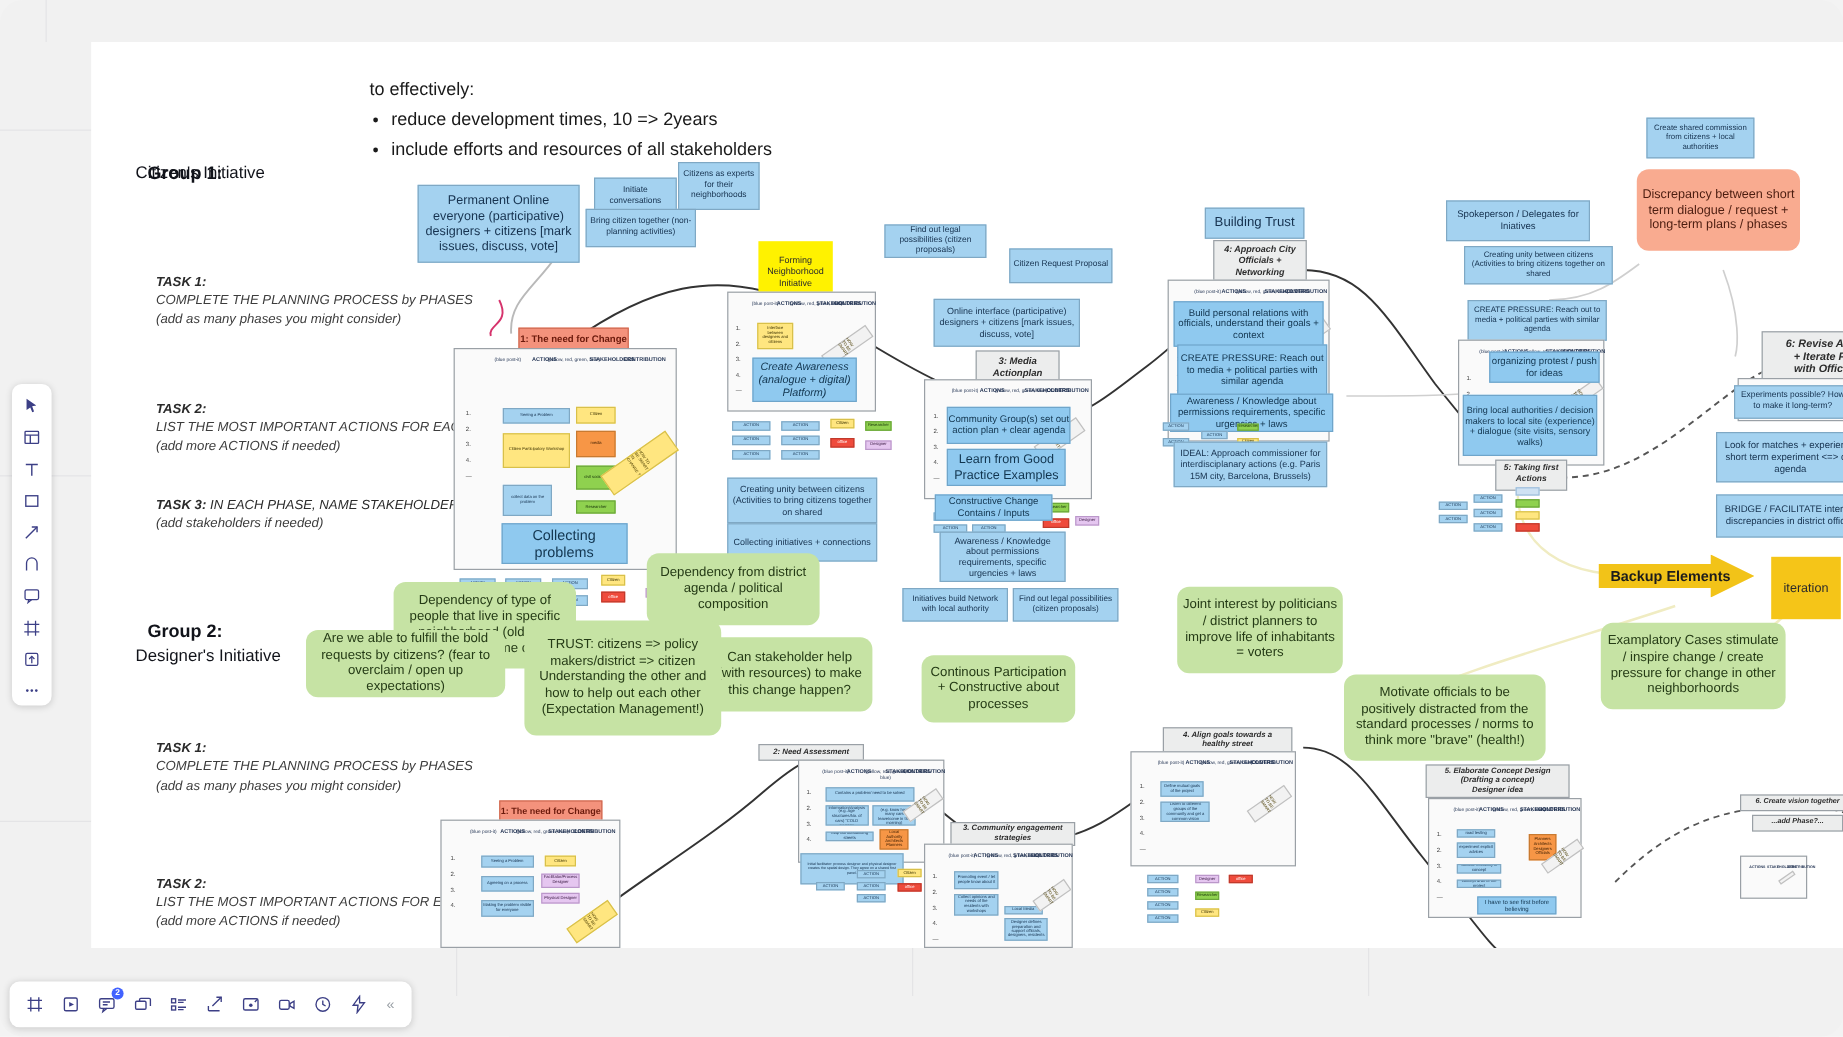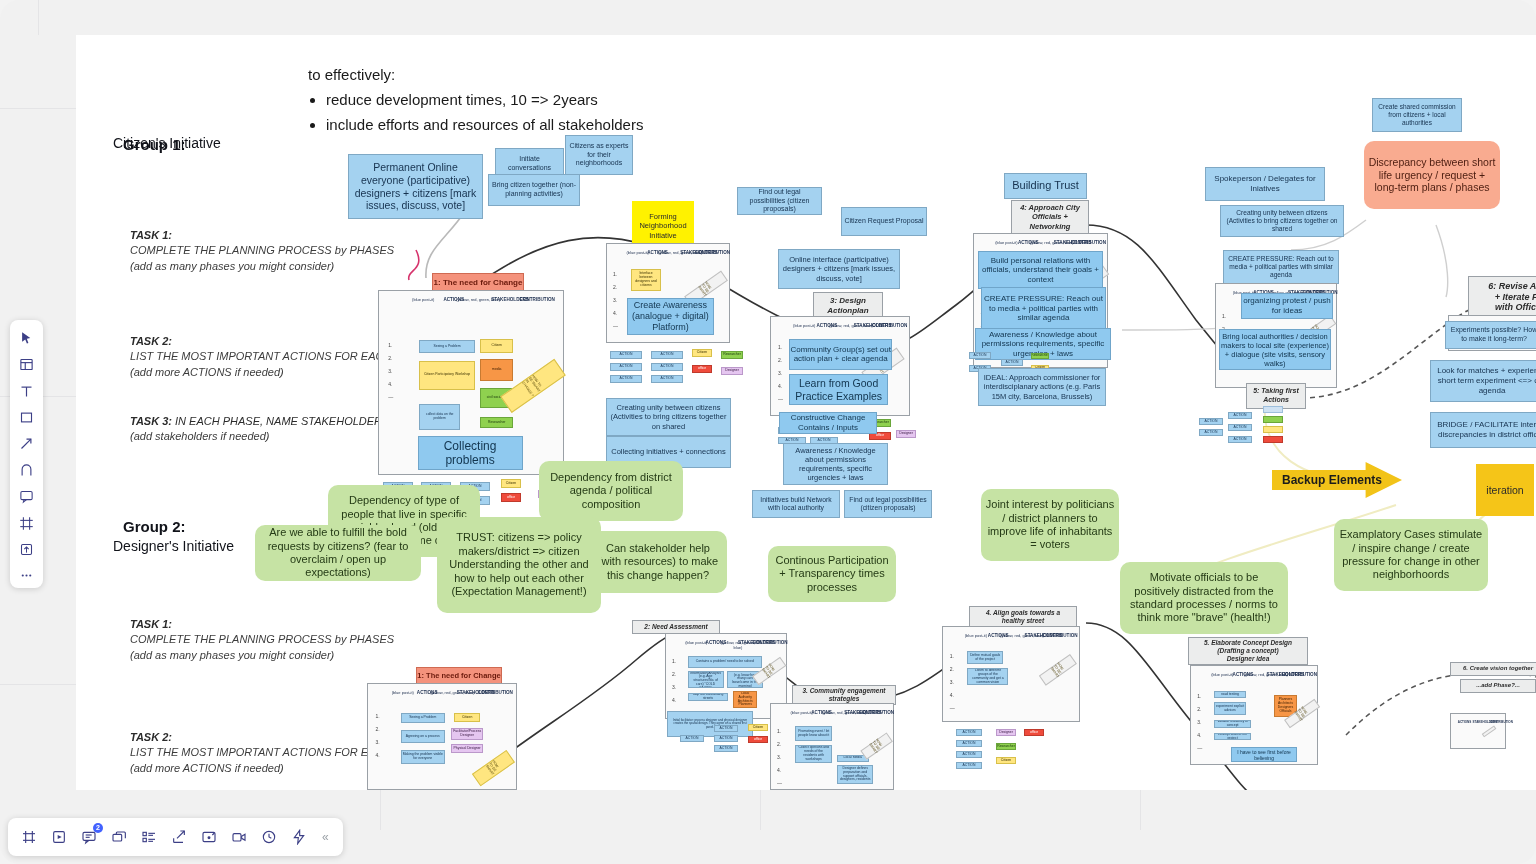--- a/index.html
+++ b/index.html
@@ -195,21 +195,21 @@
 
     <div class="node blue" style="left:272px;top:119px;width:135px;height:65px;font-size:10.5px;padding:3px;">Permanent Online everyone (participative) designers + citizens [mark issues, discuss, vote]</div>
     <div class="node blue" style="left:419px;top:113px;width:69px;height:32px;font-size:7px;padding:2px;">Initiate conversations</div>
     <div class="node blue" style="left:489px;top:100px;width:68px;height:40px;font-size:7px;padding:2px;">Citizens as experts for their neighborhoods</div>
     <div class="node blue" style="left:412px;top:139px;width:92px;height:32px;font-size:7px;padding:2px;">Bring citizen together (non-planning activities)</div>
     <div class="node yellow" style="left:556px;top:166px;width:62px;height:50px;font-size:7.5px;padding:2px;">Forming Neighborhood Initiative</div>
     <div class="node blue" style="left:661px;top:152px;width:85px;height:28px;font-size:7px;padding:2px;">Find out legal possibilities (citizen proposals)</div>
     <div class="node blue" style="left:765px;top:172px;width:86px;height:29px;font-size:7px;padding:2px;">Citizen Request Proposal</div>
     <div class="node blue" style="left:928px;top:138px;width:83px;height:26px;font-size:11px;padding:2px;">Building Trust</div>
     <div class="node blue" style="left:1296px;top:63px;width:90px;height:34px;font-size:6.5px;padding:2px;">Create shared commission from citizens + local authorities</div>
-    <div class="node salmon-round" style="left:1288px;top:106px;width:136px;height:68px;font-size:10.5px;padding:4px;">Discrepancy between short life urgency / request + long-term plans / phases</div>
+    <div class="node salmon-round" style="left:1288px;top:106px;width:136px;height:68px;font-size:10.5px;padding:4px;">Discrepancy between short term dialogue / request + long-term plans / phases</div>
     <div class="node blue" style="left:1129px;top:132px;width:120px;height:34px;font-size:8px;padding:2px;">Spokeperson / Delegates for Iniatives</div>
     <div class="node blue" style="left:1144px;top:170px;width:124px;height:32px;font-size:6.6px;padding:2px;">Creating unity between citizens (Activities to bring citizens together on shared</div>
     <div class="node blue" style="left:1147px;top:215px;width:116px;height:34px;font-size:6.6px;padding:2px;">CREATE PRESSURE: Reach out to media + political parties with similar agenda</div>
 
     <div class="node red" style="left:356px;top:238px;width:92px;height:20px;font-size:8px;">1: The need for Change</div>
 
     <div class="phase-card" style="left:302px;top:255px;width:186px;height:185px;">
       <div class="pc-head">
         <span style="left:18%;width:34%;">
           <span>ACTIONS</span>
@@ -265,42 +265,42 @@
       </div>
       <div class="pc-nums">
         <div>1.</div>
         <div>2.</div>
         <div>3.</div>
         <div>4.</div>
         <div>—</div>
       </div>
       <div class="mini y" style="left:20%;top:26%;width:24%;height:22%;">Interface between designers and citizens</div>
       <div class="contrib plain" style="left:76%;top:22%;width:10%;height:46%;">HOW TO BE SMART</div>
-      <div class="ov" style="left:16%;top:55%;width:72%;height:38%;font-size:9px;">Create Awareness (analogue + digital) Platform)</div>
+      <div class="ov" style="left:16%;top:55%;width:72%;height:38%;font-size:9px;font-style:italic;">Create Awareness (analogue + digital) Platform)</div>
     </div>
 
     <div class="cluster">
       <div class="mini b" style="left:534px;top:316px;width:32px;height:8px;">ACTION</div>
       <div class="mini b" style="left:534px;top:328px;width:32px;height:8px;">ACTION</div>
       <div class="mini b" style="left:534px;top:340px;width:32px;height:8px;">ACTION</div>
       <div class="mini b" style="left:575px;top:316px;width:32px;height:8px;">ACTION</div>
       <div class="mini b" style="left:575px;top:328px;width:32px;height:8px;">ACTION</div>
       <div class="mini b" style="left:575px;top:340px;width:32px;height:8px;">ACTION</div>
       <div class="mini y" style="left:616px;top:314px;width:20px;height:8px;">Citizen</div>
       <div class="mini r" style="left:616px;top:330px;width:20px;height:8px;">office</div>
       <div class="mini g" style="left:645px;top:316px;width:22px;height:8px;">Researcher</div>
       <div class="mini p" style="left:645px;top:332px;width:22px;height:8px;">Designer</div>
     </div>
 
     <div class="node blue" style="left:530px;top:363px;width:125px;height:38px;font-size:7.5px;padding:2px;">Creating unity between citizens (Activities to bring citizens together on shared</div>
     <div class="node blue" style="left:530px;top:401px;width:125px;height:32px;font-size:7.5px;padding:2px;">Collecting initiatives + connections</div>
 
     <div class="node blue" style="left:702px;top:214px;width:122px;height:40px;font-size:7.5px;padding:2px;">Online interface (participative) designers + citizens [mark issues, discuss, vote]</div>
 
-    <div class="node grey-lbl" style="left:737px;top:257px;width:70px;height:28px;font-size:8px;white-space:pre-line;">3: Design
+    <div class="node grey-lbl" style="left:737px;top:257px;width:70px;height:28px;font-size:8px;white-space:pre-line;">3: Media
 Actionplan</div>
     <div class="phase-card" style="left:694px;top:281px;width:140px;height:100px;">
       <div class="pc-head">
         <span style="left:16%;width:34%;">
           <span>ACTIONS</span>
           <span class="pc-sub">(blue post-it)</span>
         </span>
         <span style="left:42%;width:36%;">
           <span>STAKEHOLDERS</span>
           <span class="pc-sub">(yellow, red, green, blue)</span>
@@ -383,21 +383,21 @@
       <div class="pc-nums">
         <div>1.</div>
         <div>2.</div>
         <div>3.</div>
         <div>4.</div>
         <div>—</div>
       </div>
       <div class="contrib plain" style="left:78%;top:25%;width:9%;height:42%;">HOW TO BE SMART</div>
     </div>
     <div class="ov" style="left:1165px;top:258px;width:92px;height:26px;font-size:8px;">organizing protest / push for ideas</div>
-    <div class="ov" style="left:1143px;top:294px;width:112px;height:41px;font-size:7.5px;">Bring local authorities / decision makers to local site (experience) + dialogue (site visits, sensory walks)</div>
+    <div class="ov" style="left:1143px;top:294px;width:112px;height:51px;font-size:7.5px;">Bring local authorities / decision makers to local site (experience) + dialogue (site visits, sensory walks)</div>
 
     <div class="node grey-lbl" style="left:1170px;top:348px;width:60px;height:26px;font-size:7px;white-space:pre-line;">5: Taking first
 Actions</div>
     <div class="cluster">
       <div class="mini b" style="left:1123px;top:383px;width:24px;height:7px;">ACTION</div>
       <div class="mini b" style="left:1123px;top:394px;width:24px;height:7px;">ACTION</div>
       <div class="mini b" style="left:1152px;top:377px;width:24px;height:7px;">ACTION</div>
       <div class="mini b" style="left:1152px;top:389px;width:24px;height:7px;">ACTION</div>
       <div class="mini b" style="left:1152px;top:401px;width:24px;height:7px;">ACTION</div>
       <div class="mini n" style="left:1187px;top:371px;width:20px;height:7px;"></div>
@@ -413,29 +413,29 @@
       <div class="pc-head">
         <span style="left:14%;width:32%;">ACTIONS</span>
         <span style="left:44%;width:32%;">STAKEHOLDERS</span>
 
       </div>
     </div>
     <div class="node blue" style="left:1369px;top:286px;width:98px;height:28px;font-size:7px;padding:2px;">Experiments possible? How to make it long-term?</div>
     <div class="node blue" style="left:1354px;top:325px;width:124px;height:42px;font-size:8px;padding:2px;">Look for matches + experience short term experiment &lt;=&gt; city agenda</div>
     <div class="node blue" style="left:1354px;top:377px;width:124px;height:36px;font-size:8px;padding:2px;">BRIDGE / FACILITATE internal discrepancies in district offices</div>
 
-    <div class="arrow-banner" style="left:1196px;top:427px;width:130px;height:36px;">Backup Elements</div>
+    <div class="arrow-banner" style="left:1256px;top:427px;width:130px;height:36px;">Backup Elements</div>
     <div class="node amber" style="left:1400px;top:429px;width:58px;height:52px;font-size:10.5px;">iteration</div>
 
     <div class="node green" style="left:463px;top:426px;width:144px;height:60px;font-size:11px;padding:4px;">Dependency from district agenda / political composition</div>
     <div class="node green" style="left:252px;top:450px;width:152px;height:72px;font-size:11px;padding:4px;">Dependency of type of people that live in specific neighborhood (old &lt;=&gt; young; social / time capital)</div>
     <div class="node green" style="left:513px;top:496px;width:138px;height:62px;font-size:11px;padding:4px;">Can stakeholder help (with resources) to make this change happen?</div>
     <div class="node green" style="left:361px;top:482px;width:164px;height:96px;font-size:11px;padding:4px;">TRUST: citizens =&gt; policy makers/district =&gt; citizen Understanding the other and how to help out each other (Expectation Management!)</div>
     <div class="node green" style="left:179px;top:490px;width:166px;height:56px;font-size:11px;padding:4px;">Are we able to fulfill the bold requests by citizens? (fear to overclaim / open up expectations)</div>
-    <div class="node green" style="left:692px;top:511px;width:128px;height:56px;font-size:11px;padding:4px;">Continous  Participation + Transparency times processes</div>
+    <div class="node green" style="left:692px;top:511px;width:128px;height:56px;font-size:11px;padding:4px;">Continous  Participation + Constructive about processes</div>
     <div class="node green" style="left:905px;top:454px;width:138px;height:72px;font-size:11px;padding:4px;">Joint interest by politicians / district planners to improve life of inhabitants = voters</div>
     <div class="node green" style="left:1044px;top:527px;width:168px;height:72px;font-size:11px;padding:10px;">Motivate officials to be positively distracted from the standard processes / norms to think more "brave" (health!)</div>
     <div class="node green" style="left:1258px;top:484px;width:154px;height:72px;font-size:11px;padding:4px;">Examplatory Cases stimulate / inspire change / create pressure for change in other neighborhoords</div>
 
     <div class="node red" style="left:340px;top:632px;width:86px;height:18px;font-size:7.5px;">1: The need for Change</div>
     <div class="phase-card" style="left:291px;top:648px;width:150px;height:107px;">
       <div class="pc-head">
         <span style="left:16%;width:34%;">
           <span>ACTIONS</span>
           <span class="pc-sub">(blue post-it)</span>

